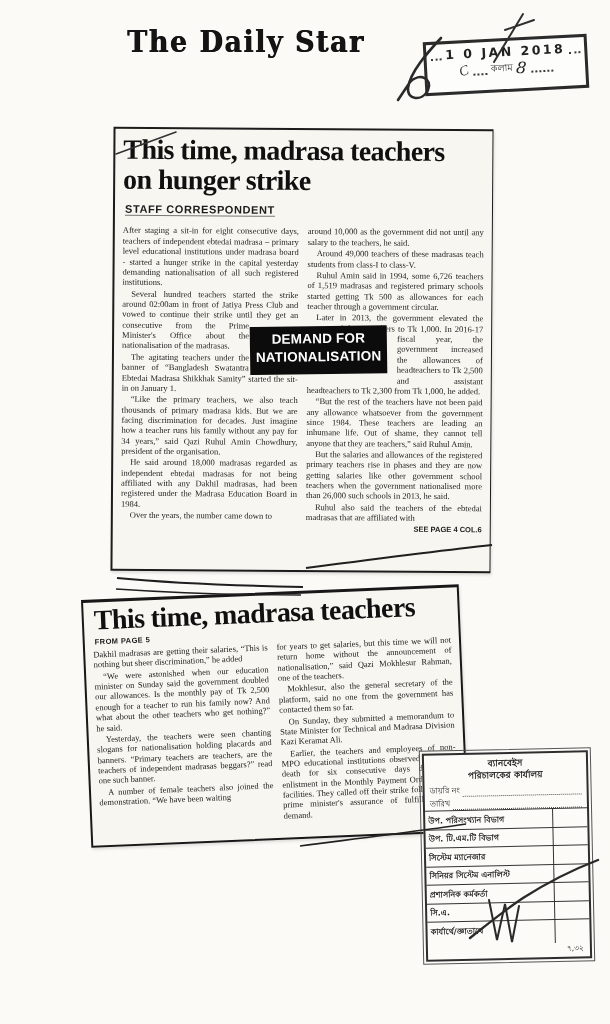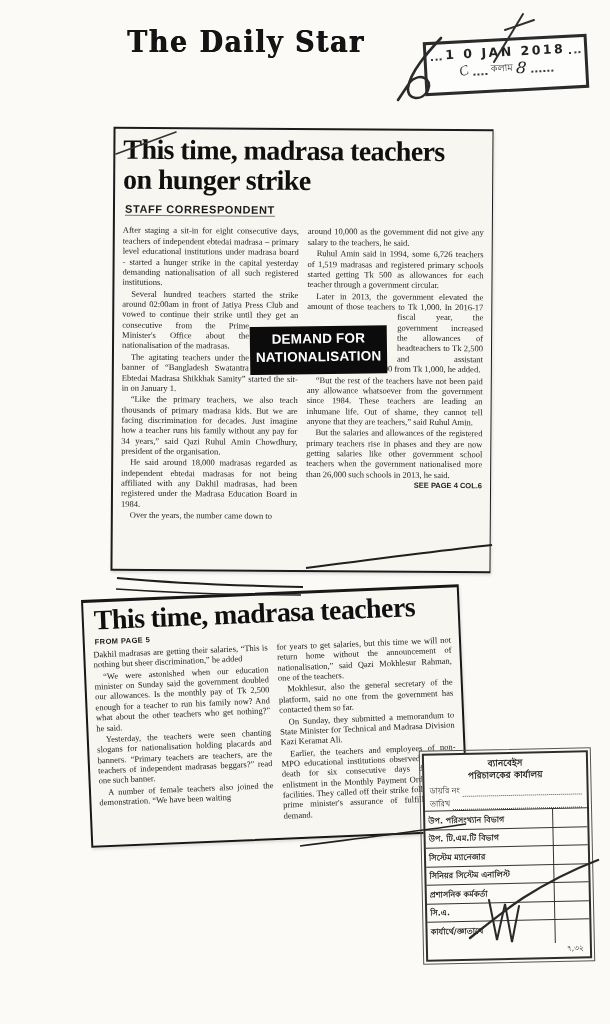--- a/index.html
+++ b/index.html
@@ -131,25 +131,27 @@
   <div class="cols">
     <div class="col">
       <p class="noindent">After staging a sit-in for eight consecutive days, teachers of independent ebtedai madrasa – primary level educational institutions under madrasa board - started a hunger strike in the capital yesterday demanding nationalisation of all such registered institutions.</p>
       <p><span>Several hundred teachers started the strike around 02:00am in front of Jatiya Press Club and vowed to continue their strike until they </span><span class="fr-spacer"></span><span>get an consecutive from the Prime Minister's Office about the nationalisation of the madrasas.</span></p>
       <p>The agitating teachers under the banner of “Bangladesh Swatantra Ebtedai Madrasa Shikkhak Samity” started the sit-in on January 1.</p>
       <p>“Like the primary teachers, we also teach thousands of primary madrasa kids. But we are facing discrimination for decades. Just imagine how a teacher runs his family without any pay for 34 years,” said Qazi Ruhul Amin Chowdhury, president of the organisation.</p>
       <p>He said around 18,000 madrasas regarded as independent ebtedai madrasas for not being affiliated with any Dakhil madrasas, had been registered under the Madrasa Education Board in 1984.</p>
       <p>Over the years, the number came down to</p>
     </div>
     <div class="col">
-      <p class="noindent">around 10,000 as the government did not give any salary to the teachers, he said.</p>
+      <p class="noindent">around 10,000 as the government did not until any salary to the teachers, he said.</p>
+      <p>Around 49,000 teachers of these madrasas teach students from class-I to class-V.</p>
       <p>Ruhul Amin said in 1994, some 6,726 teachers of 1,519 madrasas and registered primary schools started getting Tk 500 as allowances for each teacher through a government circular.</p>
       <p><span>Later in 2013, the government elevated the amount of those teachers to Tk 1,000. In 2016-17 </span><span class="fl-spacer"></span><span>fiscal year, the government increased the allowances of headteachers to Tk 2,500 and assistant headteachers to Tk 2,300 from Tk 1,000, he added.</span></p>
       <p>“But the rest of the teachers have not been paid any allowance whatsoever from the government since 1984. These teachers are leading an inhumane life. Out of shame, they cannot tell anyone that they are teachers,” said Ruhul Amin.</p>
       <p>But the salaries and allowances of the registered primary teachers rise in phases and they are now getting salaries like other government school teachers when the government nationalised more than 26,000 such schools in 2013, he said.</p>
+      <p>Ruhul also said the teachers of the ebtedai madrasas that are affiliated with</p>
       <div class="see-page">SEE PAGE 4 COL.6</div>
     </div>
   </div>
   <div class="kicker-box">
     <span>DEMAND FOR</span><br>
     <span>NATIONALISATION</span>
   </div>
 </div>
 
 <div class="clip clip2">

